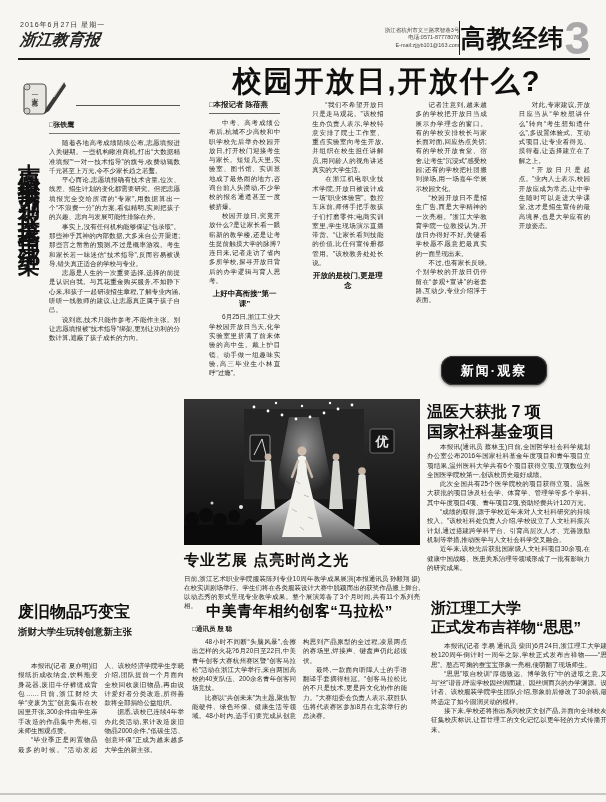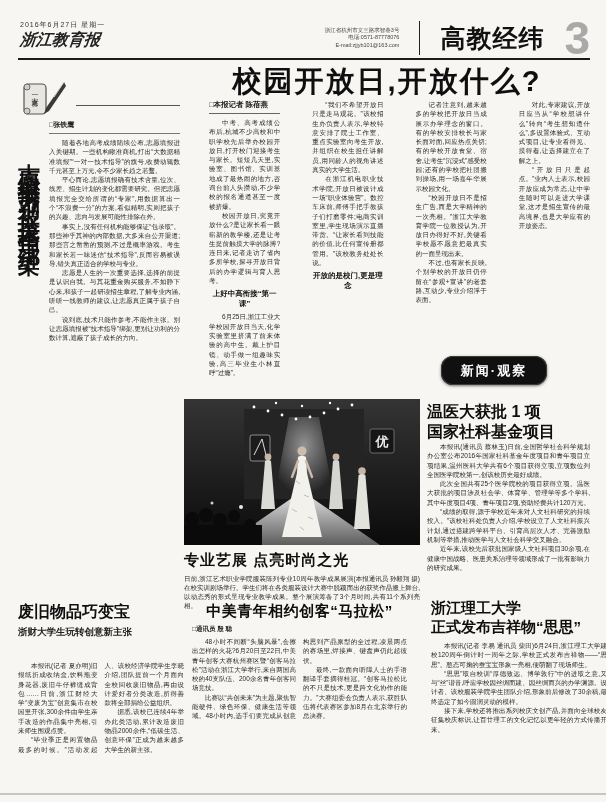--- a/index.html
+++ b/index.html
@@ -6,21 +6,21 @@
   body{
     width:606px;height:802px;position:relative;overflow:hidden;
     background:#f7f6f2;color:#1d1d1d;
     font-family:"Liberation Sans","DejaVu Sans",sans-serif;
   }
   .abs{position:absolute;}
   
   .hdr-date{left:20px;top:20px;font-size:7px;color:#333;letter-spacing:1px;}
   .masthead{left:20px;top:30px;font-family:"DejaVu Serif","Liberation Serif",serif;
     font-style:italic;font-weight:bold;font-size:16px;transform:skewX(-6deg);color:#222;}
-  .hdr-right{top:20px;right:16px;display:flex;align-items:center;gap:20px;}
+  .hdr-right{top:20px;right:16px;display:flex;align-items:center;gap:0;}
   .hdr-info{text-align:right;font-size:5.5px;line-height:7.5px;color:#444;white-space:pre-line;}
   .hdr-divider{width:1px;height:34px;background:#222;}
   .hdr-section{font-size:25px;font-weight:900;letter-spacing:1px;color:#111;}
   .hdr-pagenum{font-size:46px;font-weight:700;color:#a9a9a9;line-height:36px;}
   .hdr-rule{left:18px;right:16px;top:58px;border-top:2px solid #1b1b1b;height:0;}
   
   .opinion{left:18px;top:74px;width:162px;height:520px;}
   .op-head{display:flex;align-items:flex-end;gap:6px;height:46px;}
   .op-head .rule{flex:1;border-top:1px solid #555;margin-bottom:14px;}
   .op-flex{display:flex;gap:8px;height:466px;}
@@ -225,21 +225,21 @@
 <div class="abs caption">
   <div class="cap-title">专业艺展 点亮时尚之光</div>
   <div class="cap-text">
     <span class="cap-credit">(本报通讯员 孙毅翔 摄)</span>
     <span class="lead">日前,浙江艺术职业学院服装陈列专业10周年教学成果展演在校实训剧场举行。学生们将在各类服装设计大赛中脱颖而出的获奖作品搬上舞台,以动态秀的形式呈现专业教学成果。整个展演筹备了3个月时间,共有11个系列亮相。</span>
   </div>
 </div>
 
 <div class="abs wmu news">
   <div class="wmu-title">
-    <div>温医大获批 1 项</div>
+    <div>温医大获批 7 项</div>
     <div>国家社科基金项目</div>
   </div>
   <div>
       <p>本报讯(通讯员 蔡林玉)日前,全国哲学社会科学规划办公室公布2016年国家社科基金年度项目和青年项目立项结果,温州医科大学共有6个项目获得立项,立项数位列全国医学院校第一,创该校历史最好成绩。</p>
       <p>此次全国共有25个医学院校的项目获得立项。温医大获批的项目涉及社会学、体育学、管理学等多个学科,其中年度项目4项、青年项目2项,资助经费共计120万元。</p>
       <p>“成绩的取得,源于学校近年来对人文社科研究的持续投入。”该校社科处负责人介绍,学校设立了人文社科振兴计划,通过搭建跨学科平台、引育高层次人才、完善激励机制等举措,推动医学与人文社会科学交叉融合。</p>
       <p>近年来,该校先后获批国家级人文社科项目30余项,在健康中国战略、医患关系治理等领域形成了一批有影响力的研究成果。</p>
     </div>
 </div>
 

